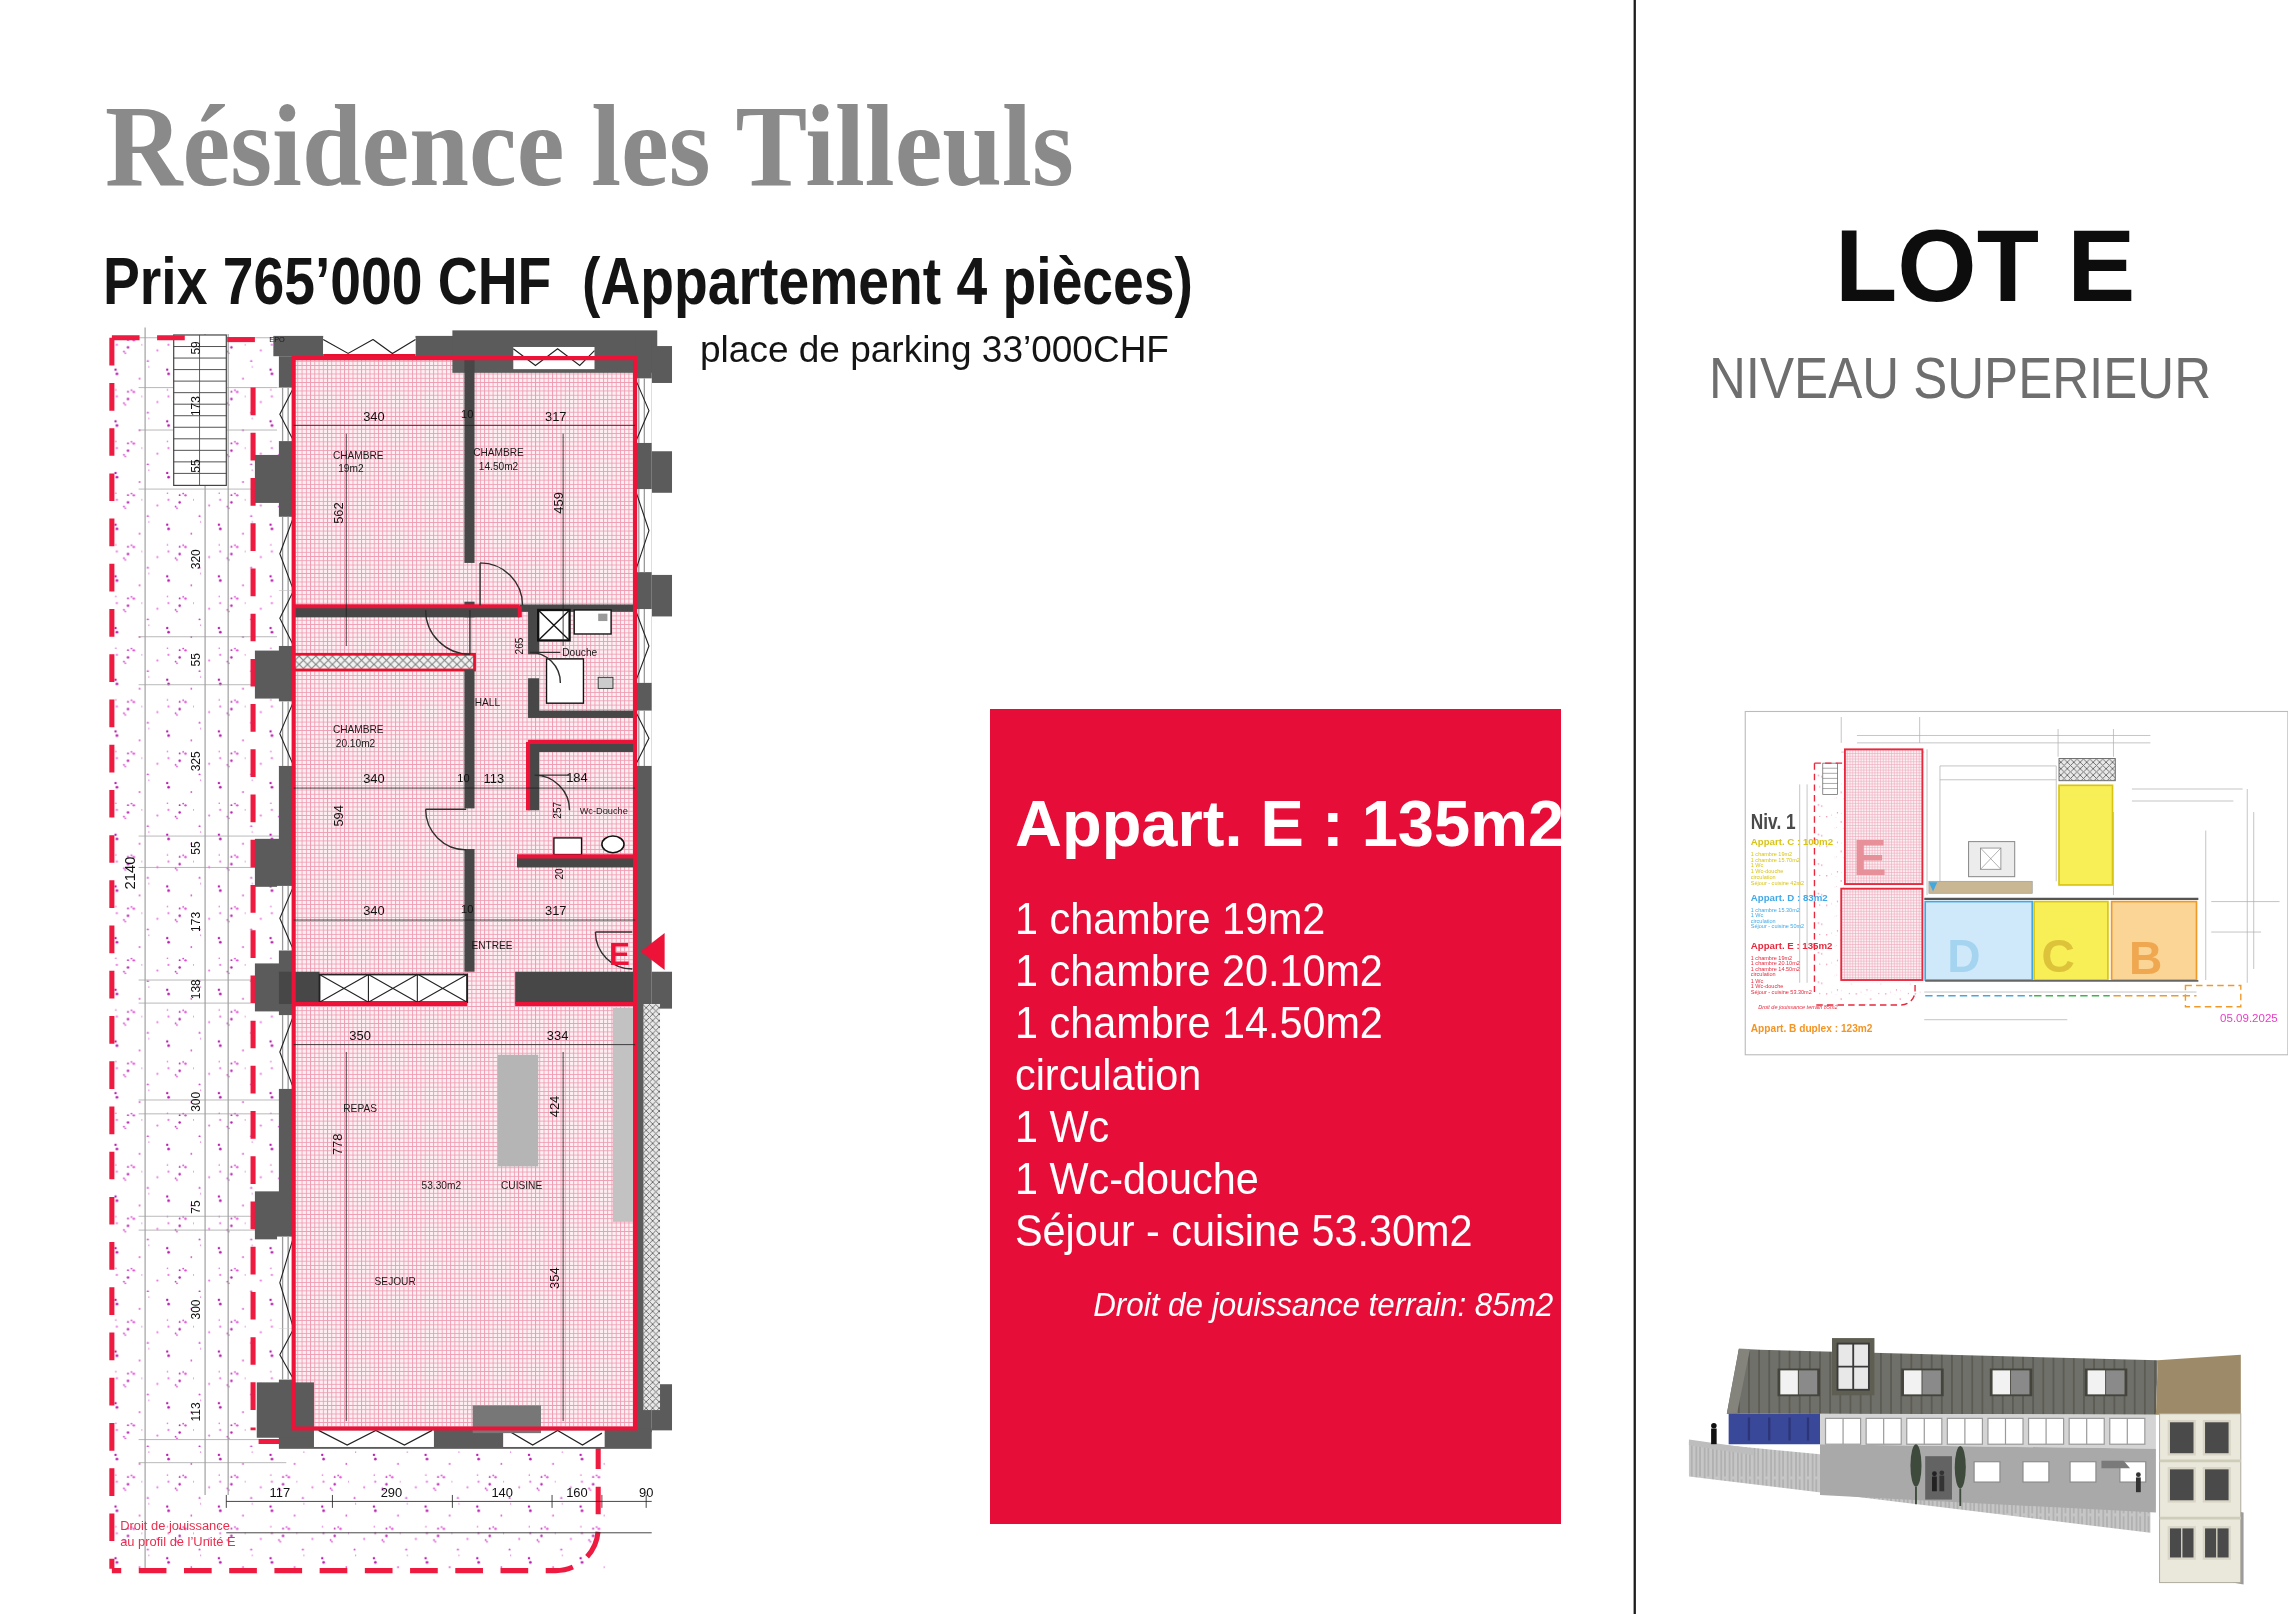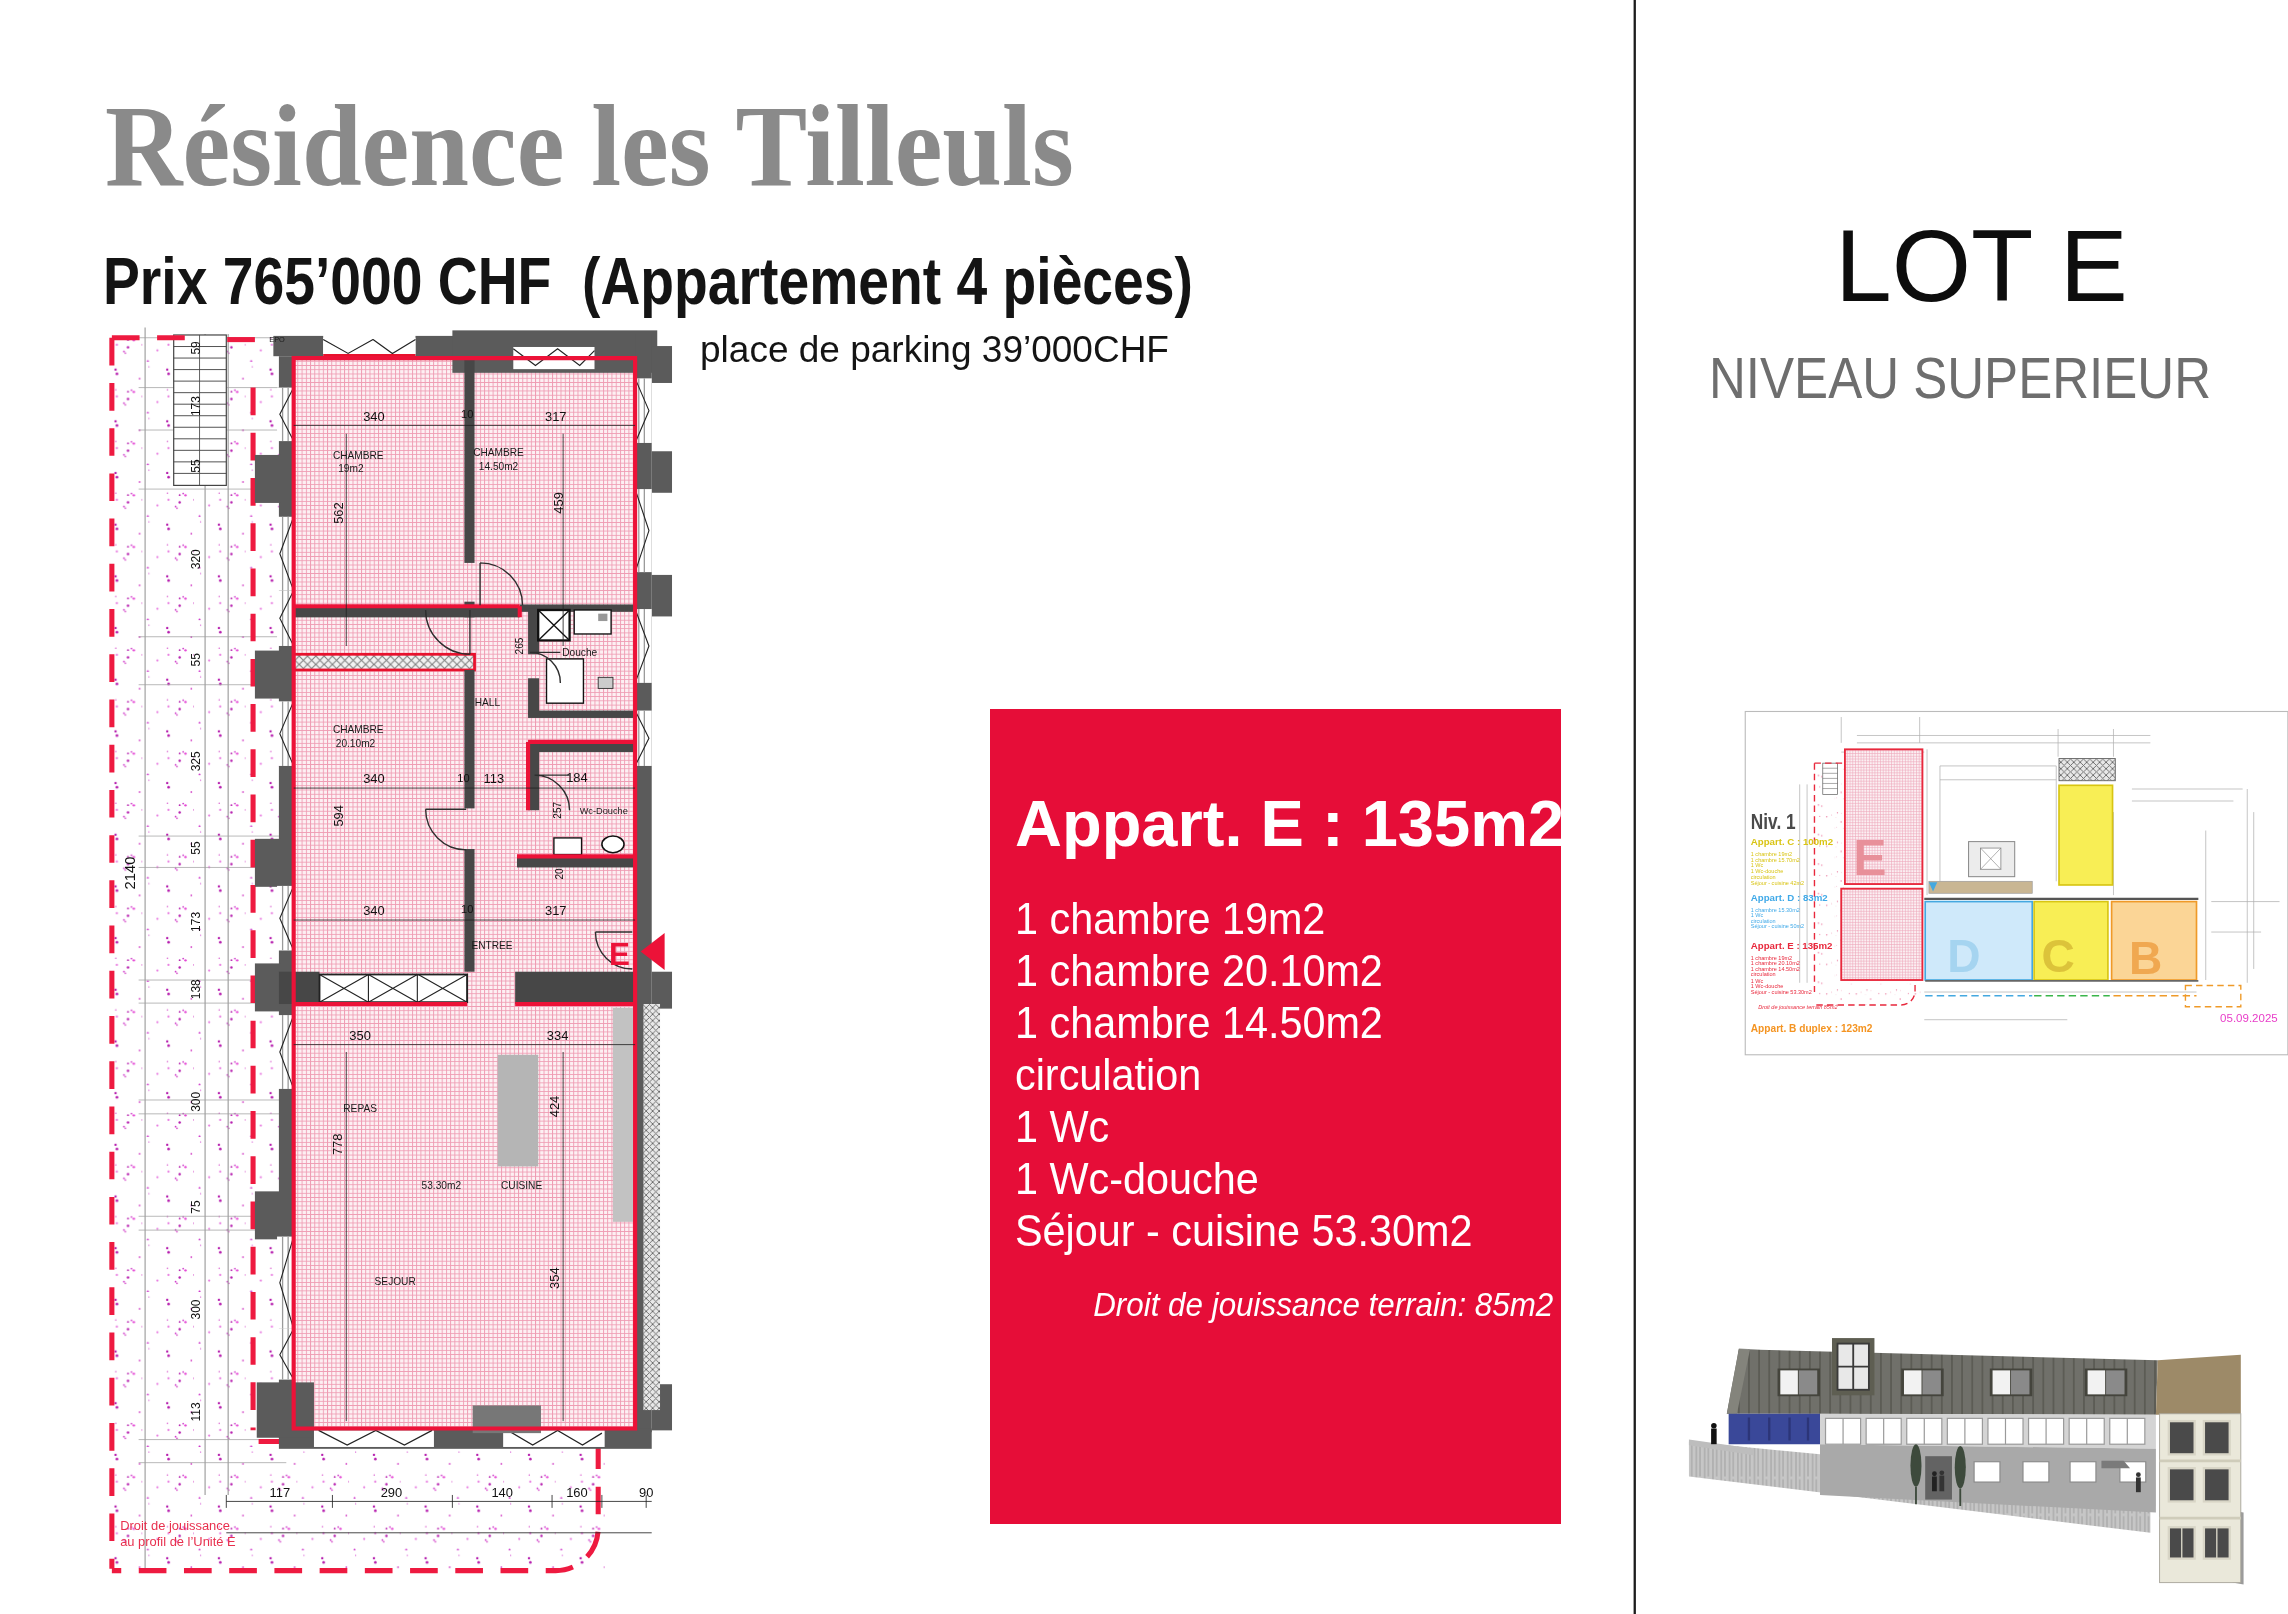--- a/index.html
+++ b/index.html
@@ -1,22 +1,22 @@
 <!DOCTYPE html>
 <html style="font-size:14.8px"><head><meta charset="utf-8">
 <style>
 html,body{margin:0;padding:0;width:2289px;height:1614px;background:#fff;overflow:hidden;}
 body{font-family:"Liberation Sans",sans-serif;position:relative;}
 .abs{position:absolute;}
 </style></head>
 <body>
 <div class="abs" style="left:105px;top:79px;font-family:'Liberation Serif',serif;font-weight:700;font-size:117px;color:#8a8a8a;white-space:nowrap;line-height:normal;transform:scaleX(0.918);transform-origin:left top;">Résidence les Tilleuls</div>
 <div class="abs" style="left:103px;top:243px;font-size:66px;font-weight:700;color:#141414;white-space:nowrap;transform:scaleX(0.837);transform-origin:left top;">Prix 765’000 CHF&nbsp;&nbsp;(Appartement 4 pièces)</div>
-<div class="abs" style="left:700px;top:329px;font-size:37px;color:#141414;white-space:nowrap;">place de parking 39’000CHF</div>
-<div class="abs" style="left:1835px;top:208px;font-size:102px;font-weight:400;color:#0d0d0d;white-space:nowrap;">LOT E</div>
+<div class="abs" style="left:700px;top:329px;font-size:37px;color:#141414;white-space:nowrap;">place de parking 33’000CHF</div>
+<div class="abs" style="left:1835px;top:208px;font-size:102px;font-weight:700;color:#0d0d0d;white-space:nowrap;">LOT E</div>
 <div class="abs" style="left:1709px;top:344px;font-size:58px;color:#6e6e6e;white-space:nowrap;transform:scaleX(0.88);transform-origin:left top;">NIVEAU SUPERIEUR</div>
 <div class="abs" style="left:990px;top:709px;width:571px;height:815px;background:#e60d38;color:#fff;">
   <div style="position:absolute;left:25px;top:77px;font-size:65px;font-weight:700;white-space:nowrap;">Appart. E : 135m2</div>
   <div style="position:absolute;left:25px;top:184px;font-size:44px;line-height:52px;white-space:nowrap;transform:scaleX(0.94);transform-origin:left top;">1 chambre 19m2<br>1 chambre 20.10m2<br>1 chambre 14.50m2<br>circulation<br>1 Wc<br>1 Wc-douche<br>Séjour - cuisine 53.30m2</div>
   <div style="position:absolute;right:7.4px;top:577px;font-size:33px;font-style:italic;white-space:nowrap;transform:scaleX(0.95);transform-origin:right top;">Droit de jouissance terrain: 85m2</div>
 </div>
 <svg class="abs" style="left:0;top:0" width="2289" height="1614" viewBox="0 0 2480 1749">
     <defs>
       <pattern id="pg" width="4.6" height="4.6" patternUnits="userSpaceOnUse">
         <rect width="4.6" height="4.6" fill="#fdf0f3"></rect>

